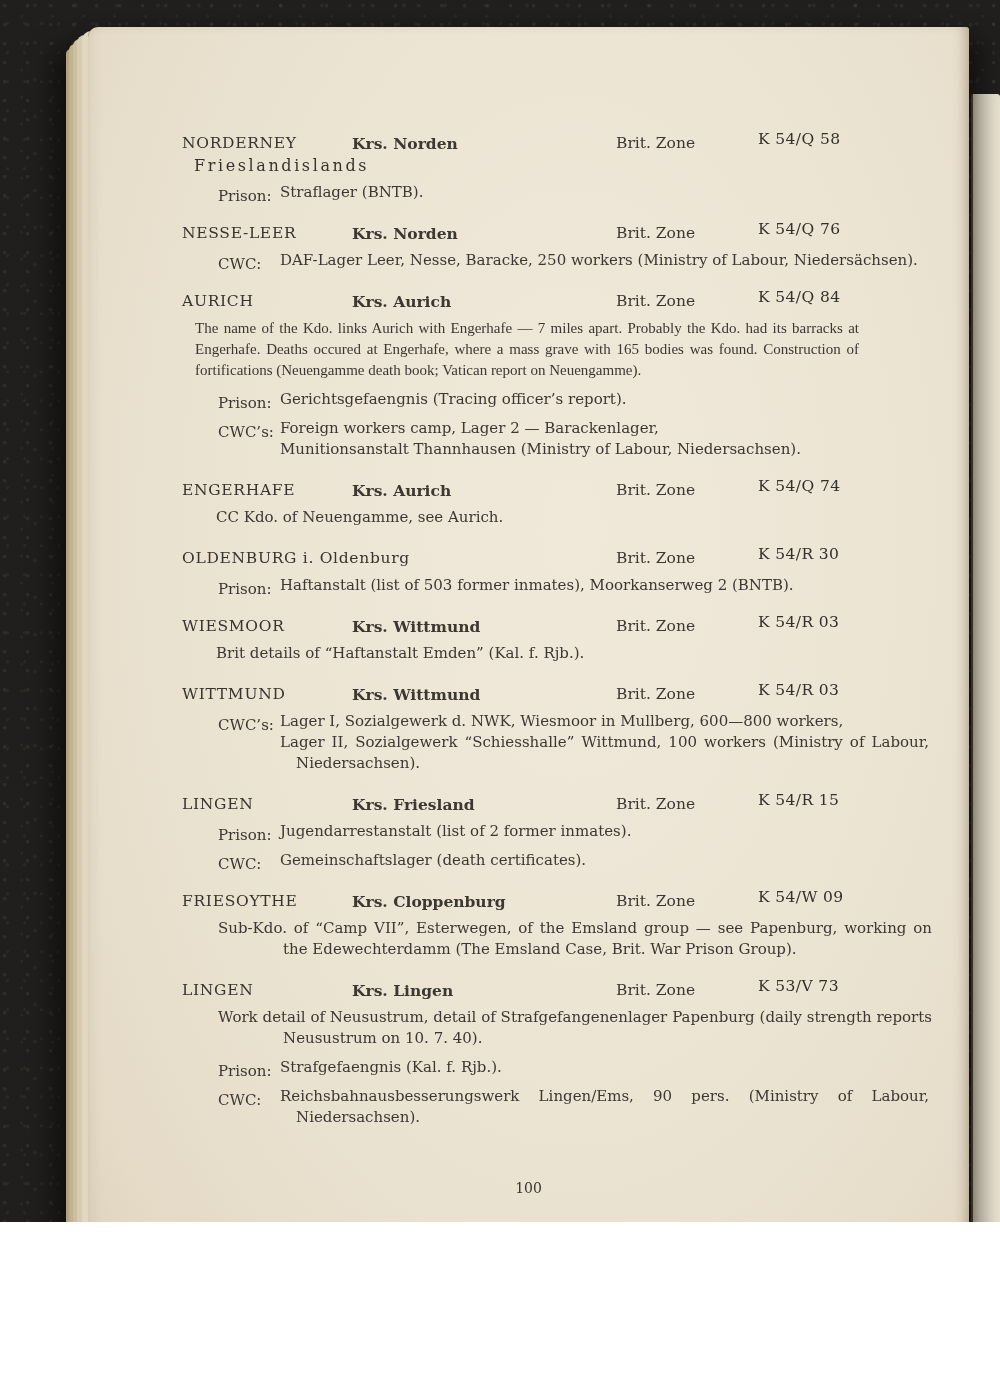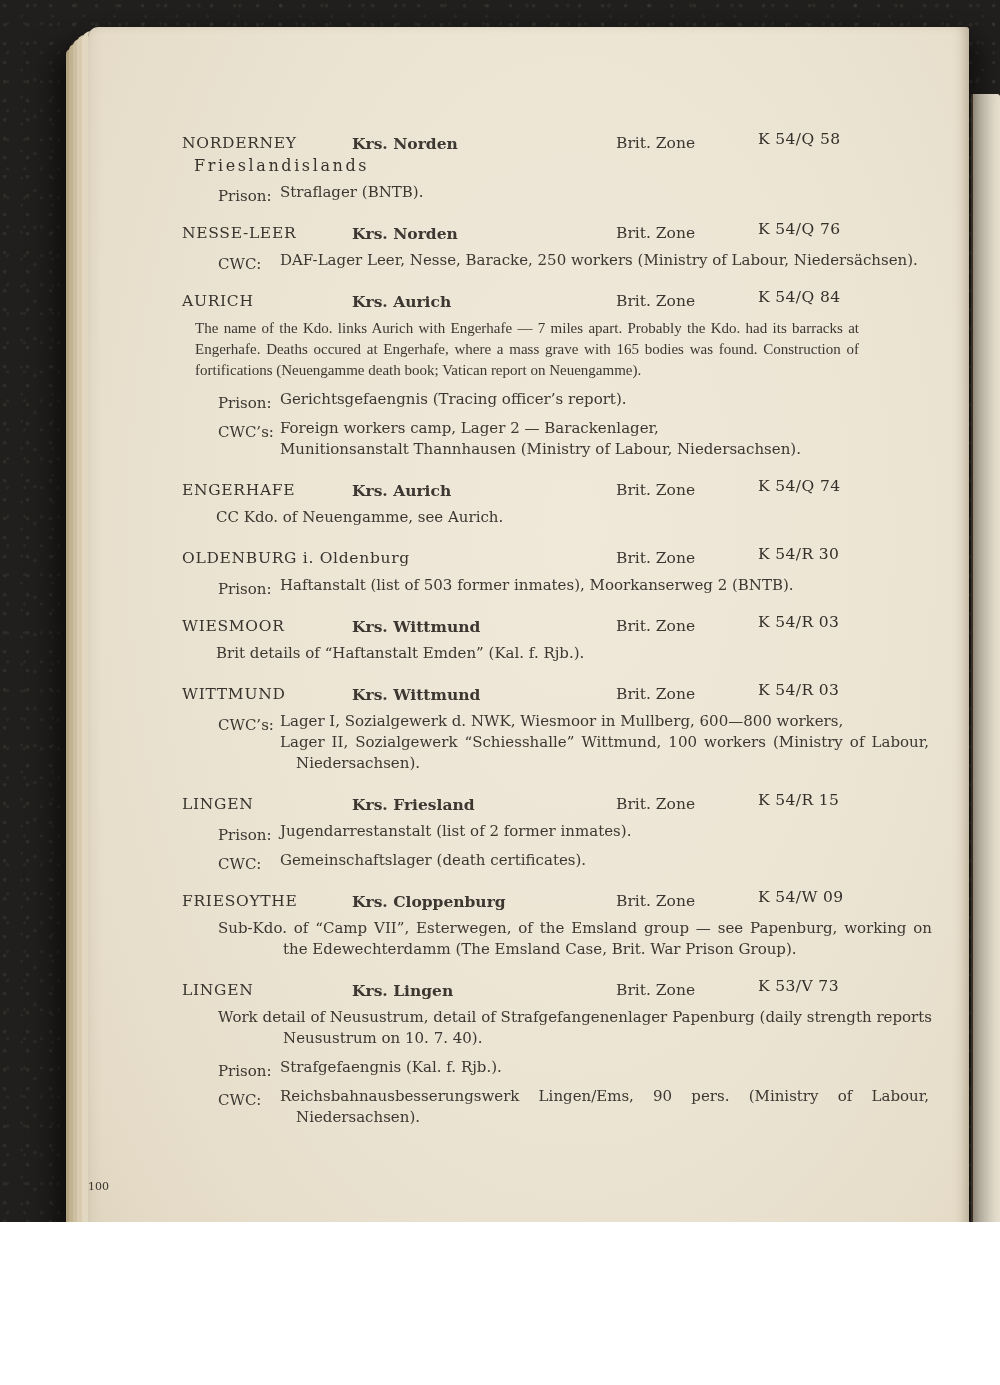--- a/index.html
+++ b/index.html
@@ -77,22 +77,22 @@
     margin-left: 130px; width: 714px;
     padding-left: 65px; text-indent: -65px;
     text-align: justify;
   }
   .block.labeled { position: relative; }
   .block-label { position: absolute; left: 130px; top: 4px; }
   .block-content { margin-left: 180px; margin-right: 40px; }
   .block-line { padding-left: 16px; text-indent: -16px; text-align: justify; margin-left: 12px; }
   .page-number {
     margin-top: 52px;
-    text-align: left;
-    font-size: 11px;
+    text-align: center;
+    font-size: 14px;
     color: #3a352f;
   }
 </style>
 </head>
 <body>
 
 <div class="scene">
   <div class="next-page"></div>
   <div class="page">
     <div class="entries">

